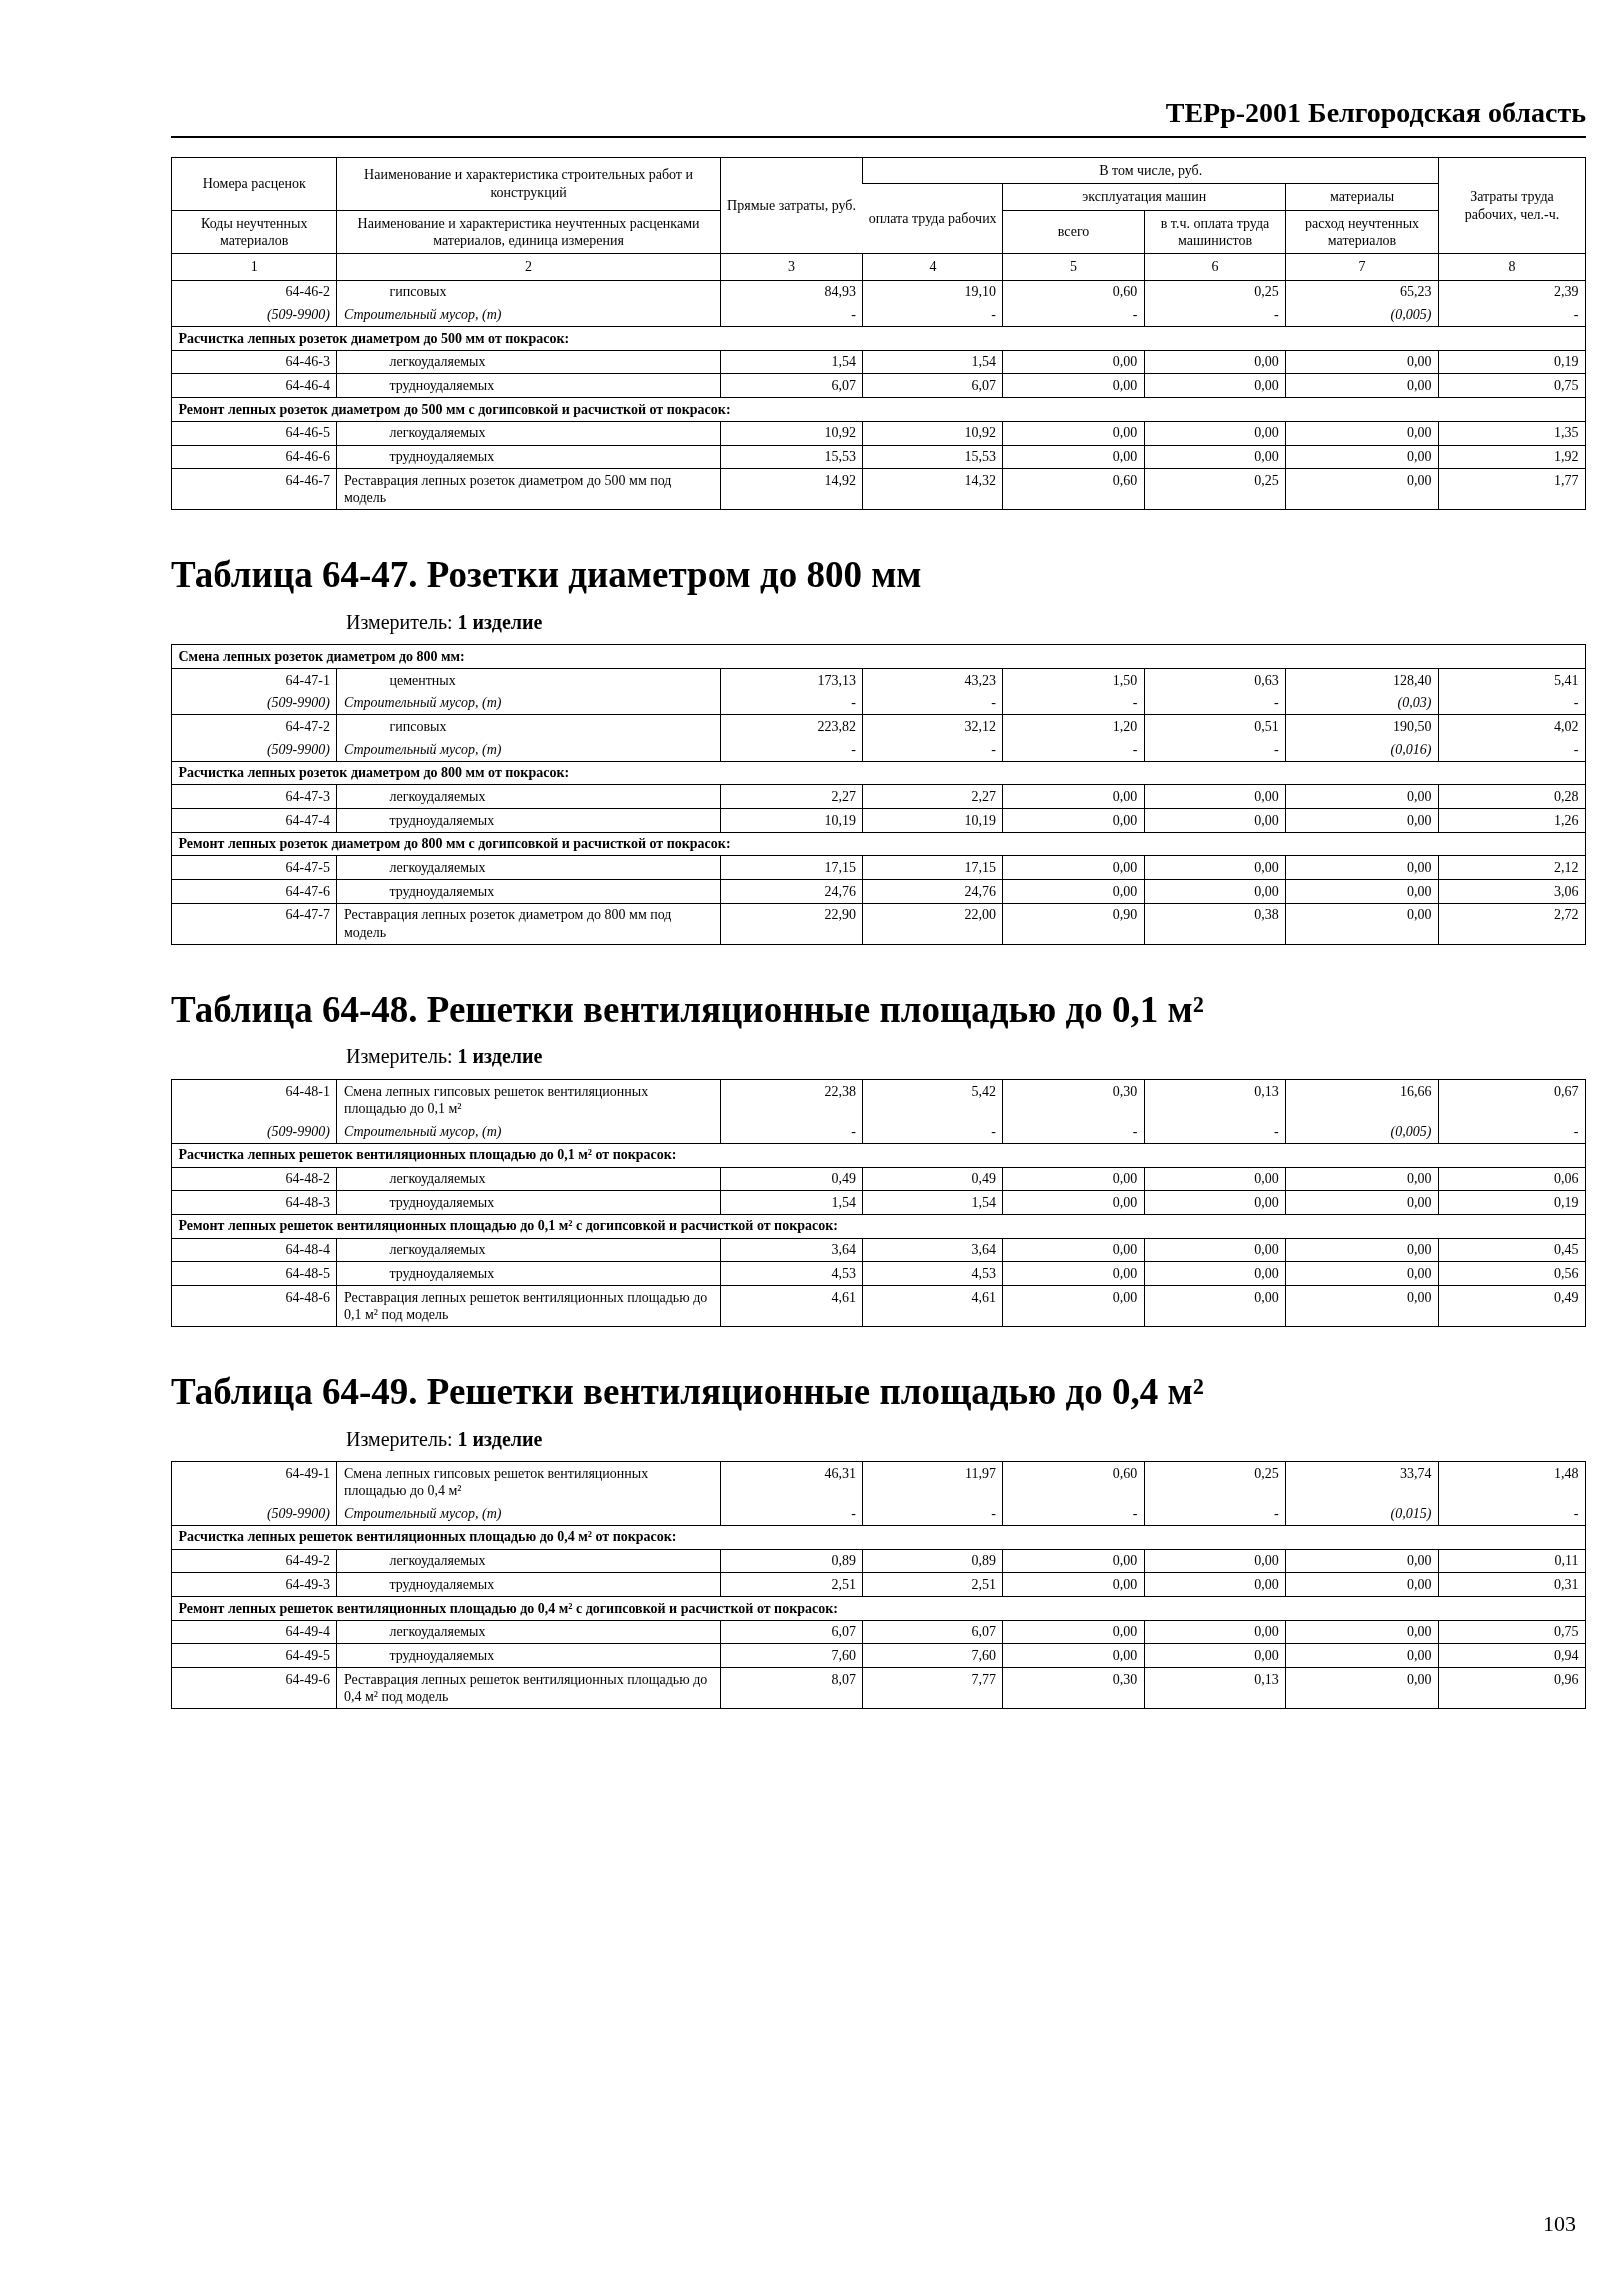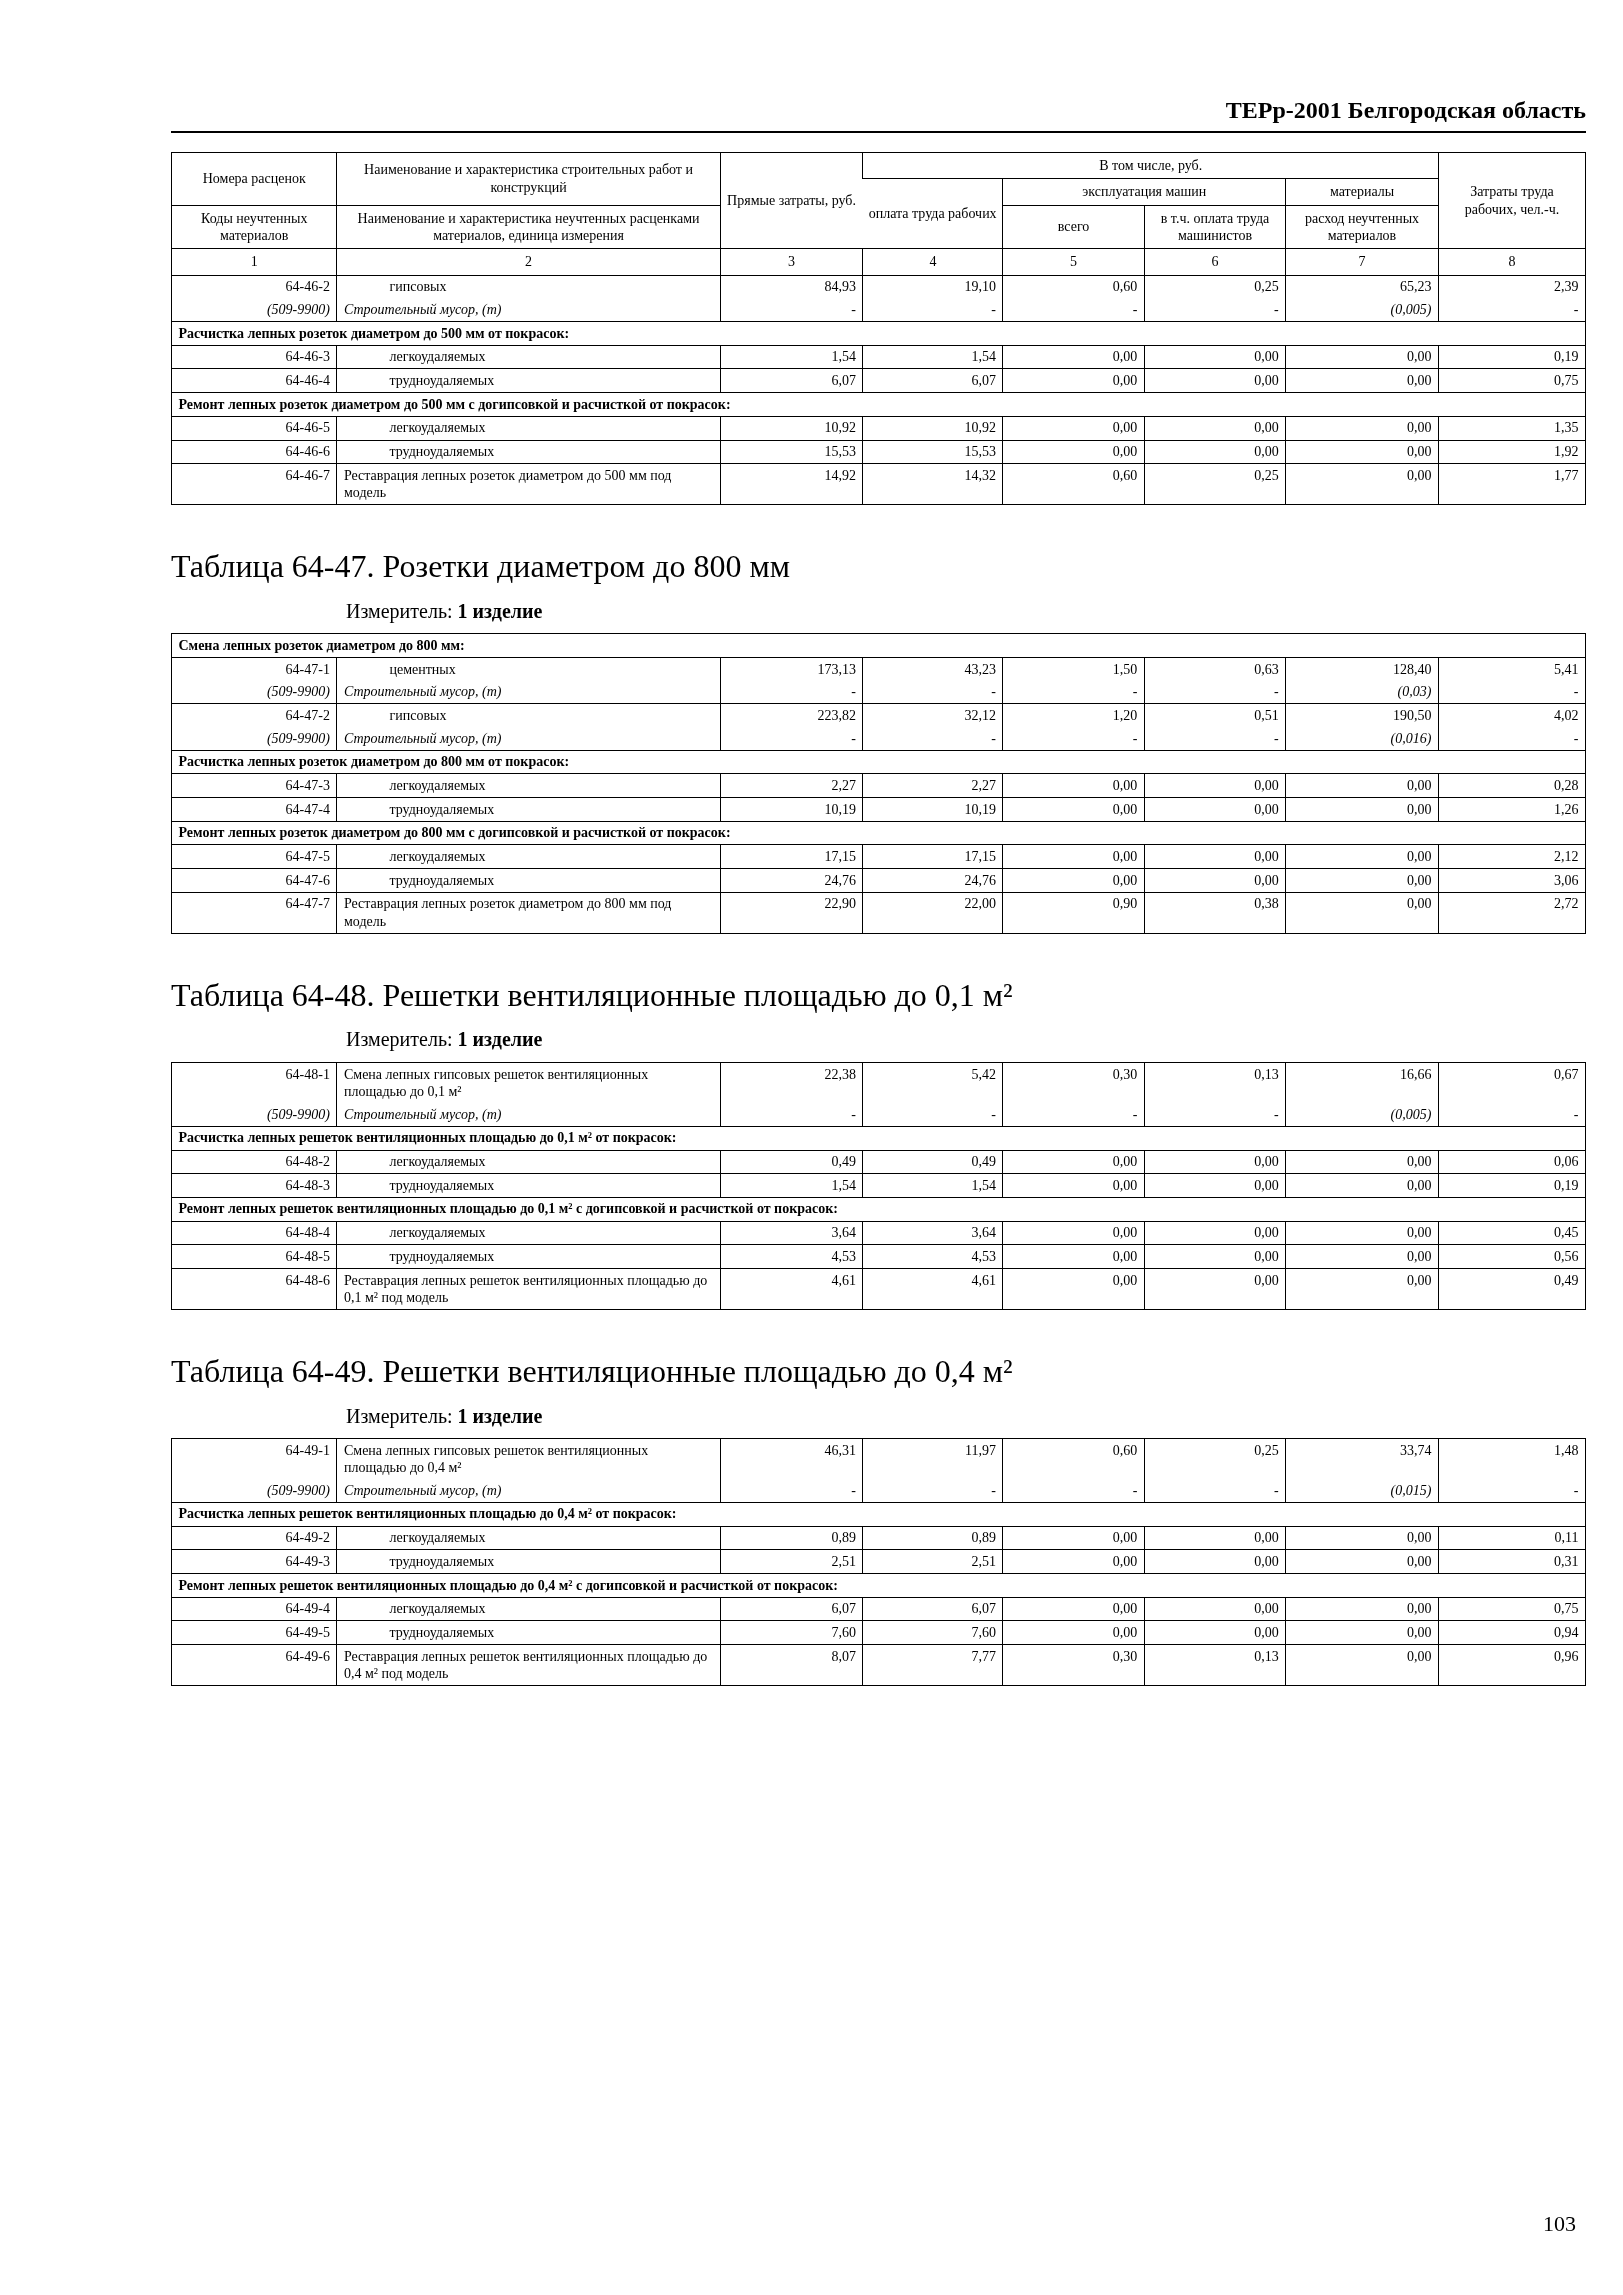--- a/index.html
+++ b/index.html
@@ -6,21 +6,21 @@
   html, body { background: #ffffff; }
   body {
     width: 1623px; height: 2295px;
     font-family: "Liberation Serif", serif;
     color: #000;
     position: relative;
   }
   .page { position: absolute; inset: 0; padding: 97px 37px 0 171px; }
 
   .doc-header {
-    font-size: 24px; font-weight: bold; text-align: right;
+    font-size: 28px; font-weight: bold; text-align: right;
     padding-bottom: 6.5px; border-bottom: 2px solid #000;
   }
   .content { margin-top: 19.6px; }
 
   table.rates-table {
     width: 100%; border-collapse: collapse; table-layout: fixed;
     border: 1.3px solid #000; font-size: 14px; line-height: 1.25;
   }
   table.rates-table td {
     border-left: 1.3px solid #000; border-bottom: 1.3px solid #000;
@@ -29,21 +29,21 @@
   table.rates-table td:first-child { border-left: none; }
   table.rates-table thead td { text-align: center; vertical-align: middle; padding: 3.9px 5.2px; }
 
   td.code-cell { text-align: right; }
   td.name-cell.indent { padding-left: 52px; }
   td.val-cell { text-align: right; }
   .italic { font-style: italic; }
   td.section-cell { font-weight: bold; padding-left: 175px; }
   tr.merge-top td { border-bottom: none; }
 
-  .table-title { font-size: 32px; font-weight: normal; margin: 43px 0 14.4px 0; }
+  .table-title { font-size: 37px; font-weight: bold; margin: 43px 0 14.4px 0; }
   .measurer { font-size: 20px; margin: 0 0 10.5px 175px; }
   .measurer .bold { font-weight: bold; }
 
   .page-number { position: absolute; bottom: 58px; right: 47px; font-size: 22px; }
 </style>
 </head>
 <body>
 
 <div class="page">
 

